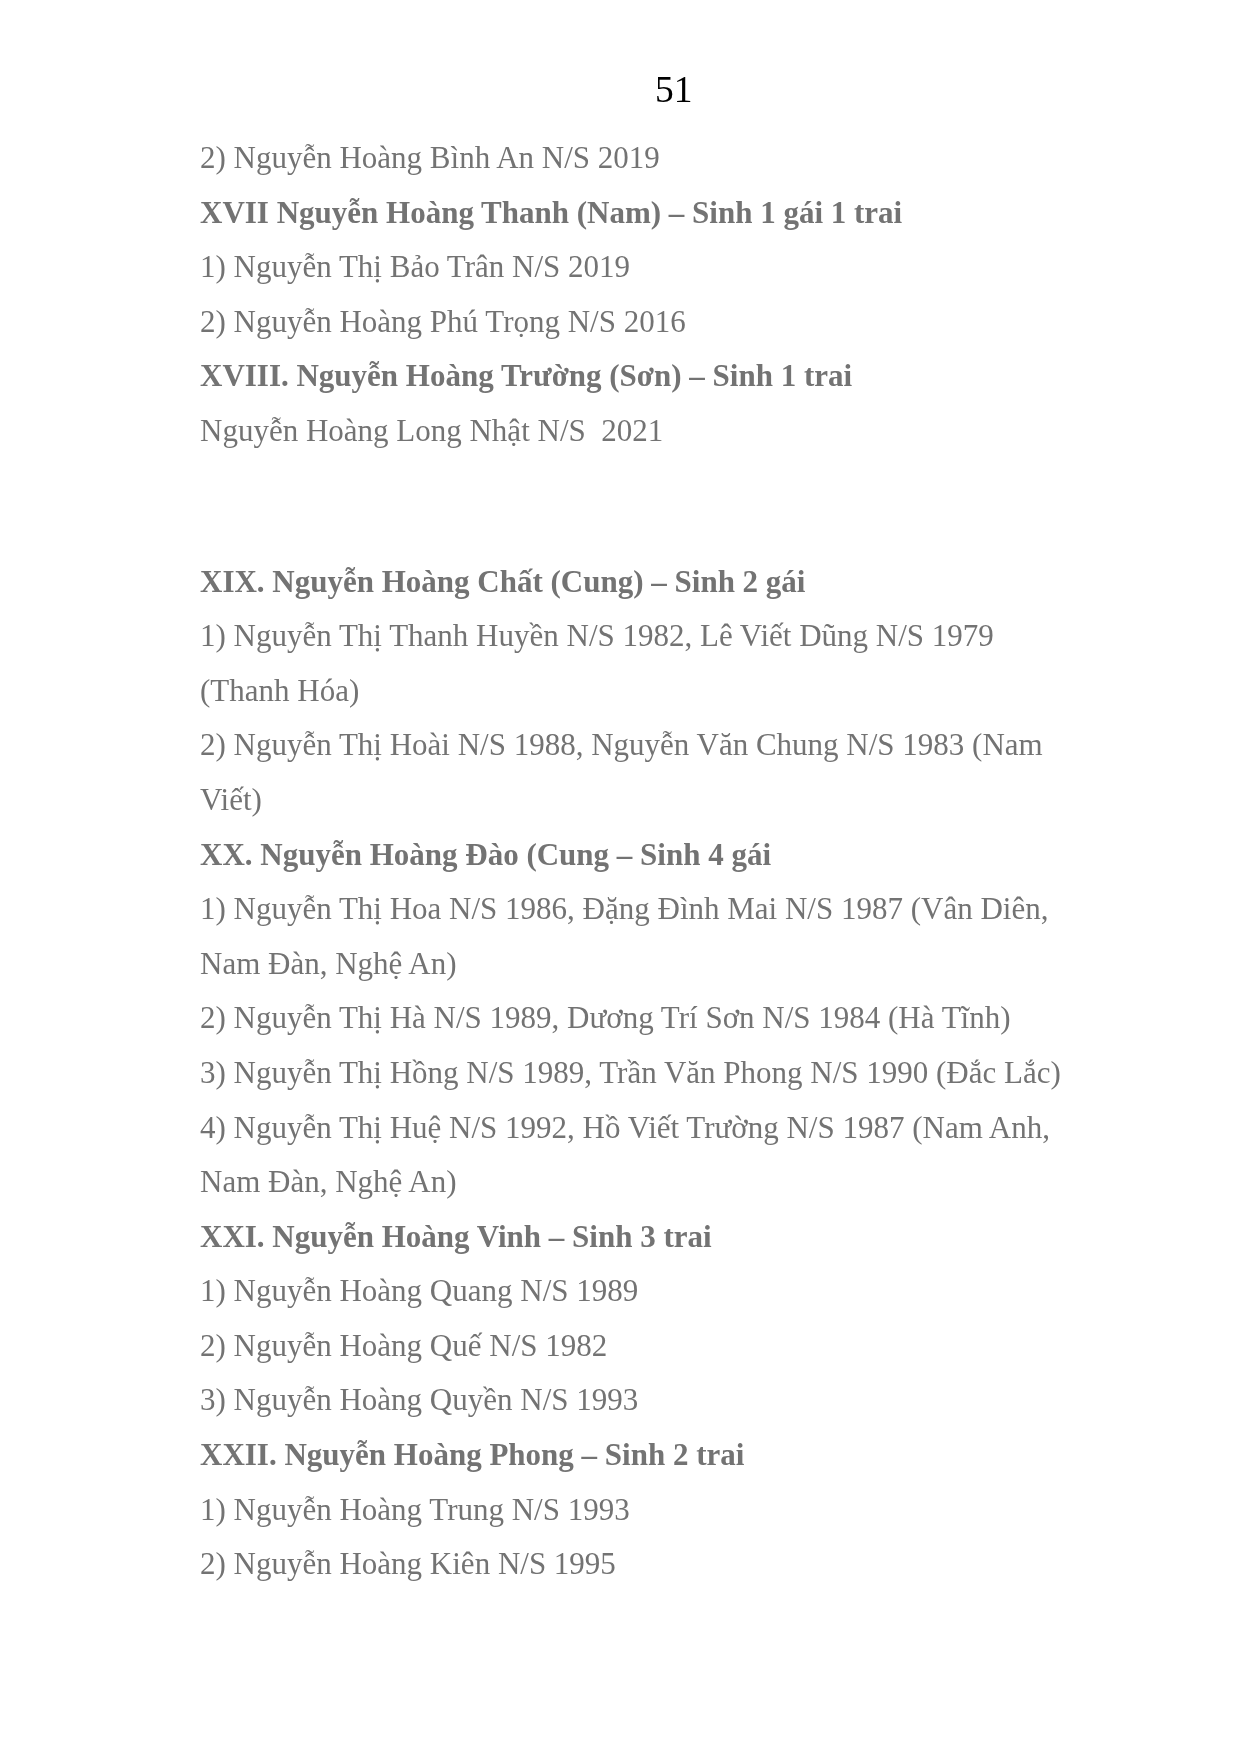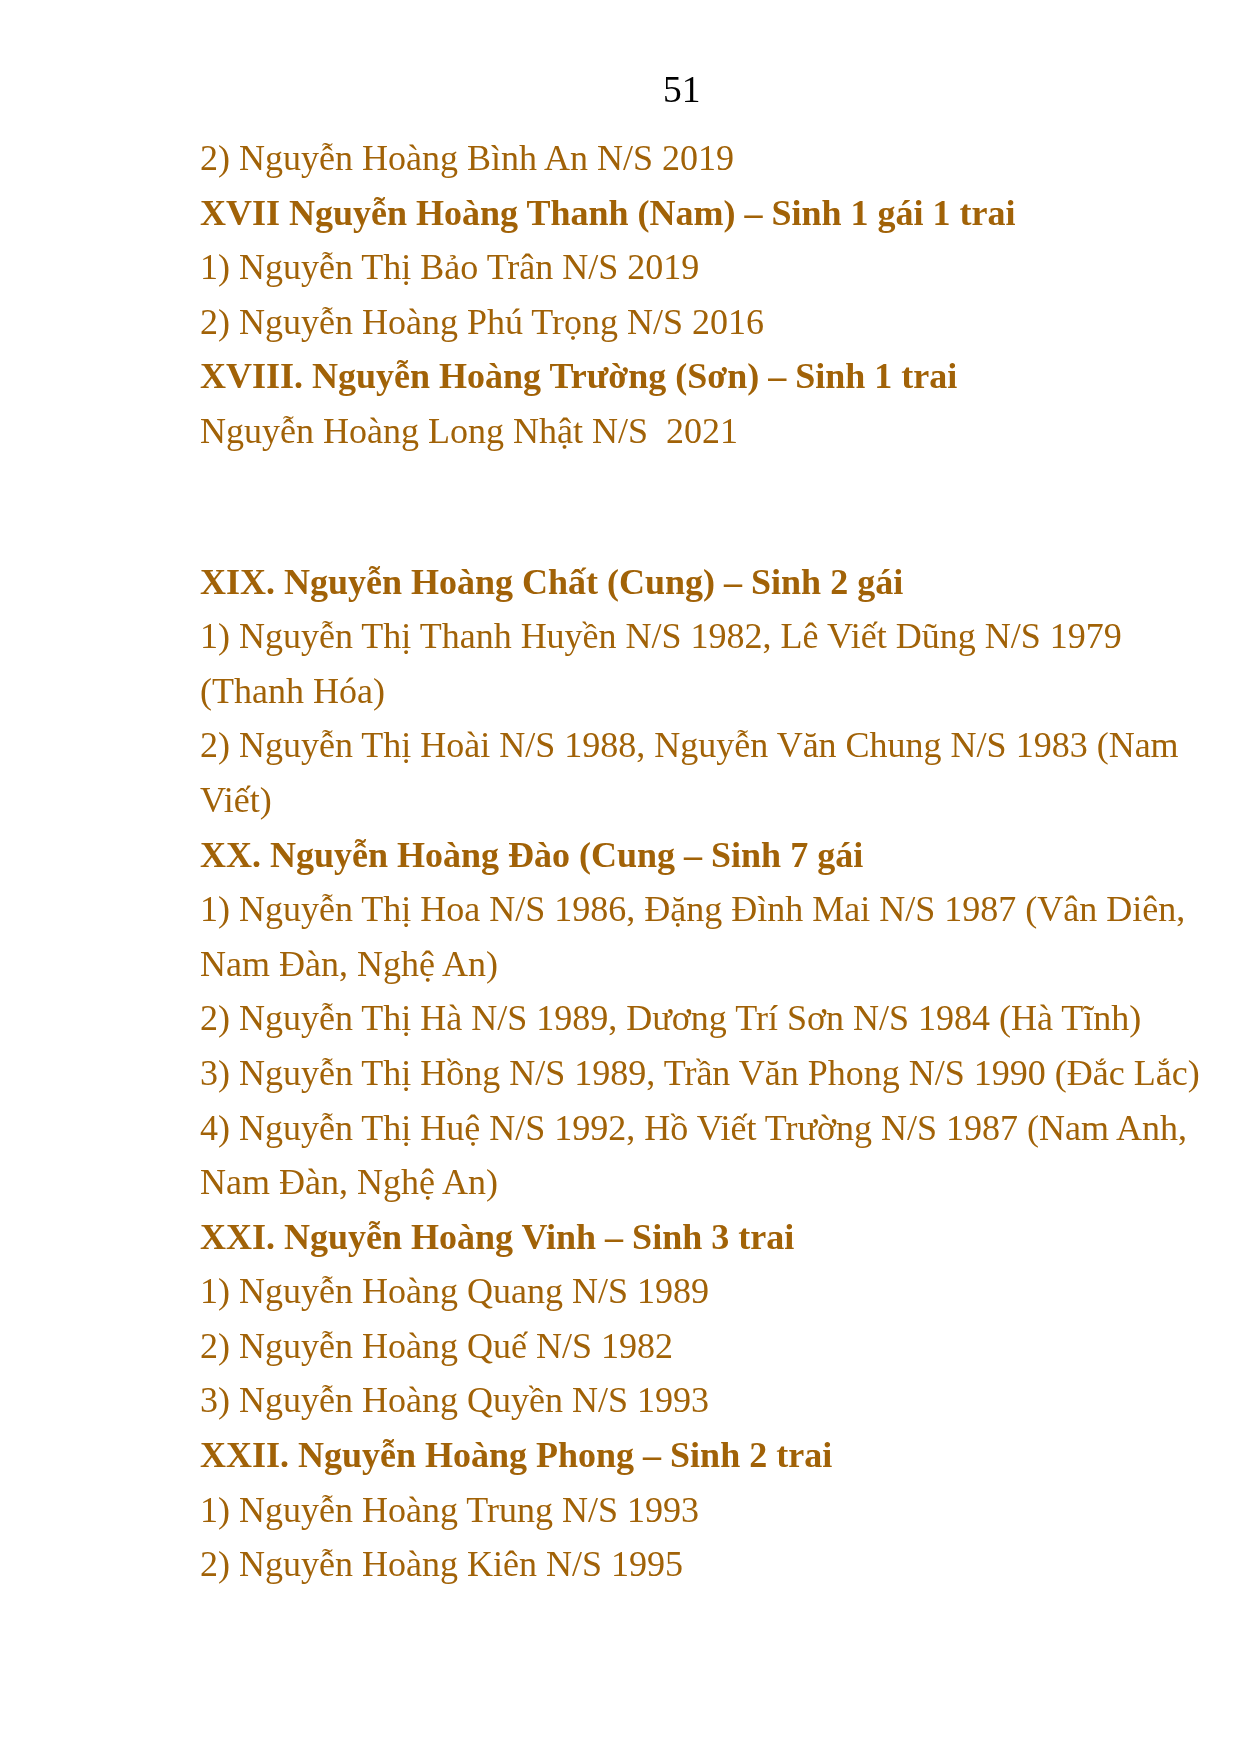--- a/index.html
+++ b/index.html
@@ -16,34 +16,33 @@
     font-family: "Liberation Serif", "DejaVu Serif", serif;
     overflow: hidden;
   }
   .page-number {
     position: absolute;
     top: 63px;
     left: 655px;
     font-size: 37.5px;
     line-height: 54px;
     color: #000000;
-    margin-left: 8px;
   }
   .doc-body {
     position: absolute;
     top: 131px;
     left: 200px;
     right: 40px;
   }
   .line {
     height: 54.6px;
     line-height: 54.6px;
-    font-size: 36px;
+    font-size: 31px;
     white-space: pre;      
-    color: #a16207;
+    color: #737373;
   }
   .line.heading {
     font-weight: bold;
     font-family: Liberation Serif, serif;
   }
   .line.blank {
     height: 96px;          
   }
 </style>
 </head>
@@ -57,21 +56,21 @@
       <div class="line normal">1) Nguyễn Thị Bảo Trân N/S 2019</div>
       <div class="line normal">2) Nguyễn Hoàng Phú Trọng N/S 2016</div>
       <div class="line heading">XVIII. Nguyễn Hoàng Trường (Sơn) – Sinh 1 trai</div>
       <div class="line normal">Nguyễn Hoàng Long Nhật N/S  2021</div>
       <div class="line blank"></div>
       <div class="line heading">XIX. Nguyễn Hoàng Chất (Cung) – Sinh 2 gái</div>
       <div class="line normal">1) Nguyễn Thị Thanh Huyền N/S 1982, Lê Viết Dũng N/S 1979</div>
       <div class="line normal">(Thanh Hóa)</div>
       <div class="line normal">2) Nguyễn Thị Hoài N/S 1988, Nguyễn Văn Chung N/S 1983 (Nam</div>
       <div class="line normal">Viết)</div>
-      <div class="line heading">XX. Nguyễn Hoàng Đào (Cung – Sinh 7 gái</div>
+      <div class="line heading">XX. Nguyễn Hoàng Đào (Cung – Sinh 4 gái</div>
       <div class="line normal">1) Nguyễn Thị Hoa N/S 1986, Đặng Đình Mai N/S 1987 (Vân Diên,</div>
       <div class="line normal">Nam Đàn, Nghệ An)</div>
       <div class="line normal">2) Nguyễn Thị Hà N/S 1989, Dương Trí Sơn N/S 1984 (Hà Tĩnh)</div>
       <div class="line normal">3) Nguyễn Thị Hồng N/S 1989, Trần Văn Phong N/S 1990 (Đắc Lắc)</div>
       <div class="line normal">4) Nguyễn Thị Huệ N/S 1992, Hồ Viết Trường N/S 1987 (Nam Anh,</div>
       <div class="line normal">Nam Đàn, Nghệ An)</div>
       <div class="line heading">XXI. Nguyễn Hoàng Vinh – Sinh 3 trai</div>
       <div class="line normal">1) Nguyễn Hoàng Quang N/S 1989</div>
       <div class="line normal">2) Nguyễn Hoàng Quế N/S 1982</div>
       <div class="line normal">3) Nguyễn Hoàng Quyền N/S 1993</div>

